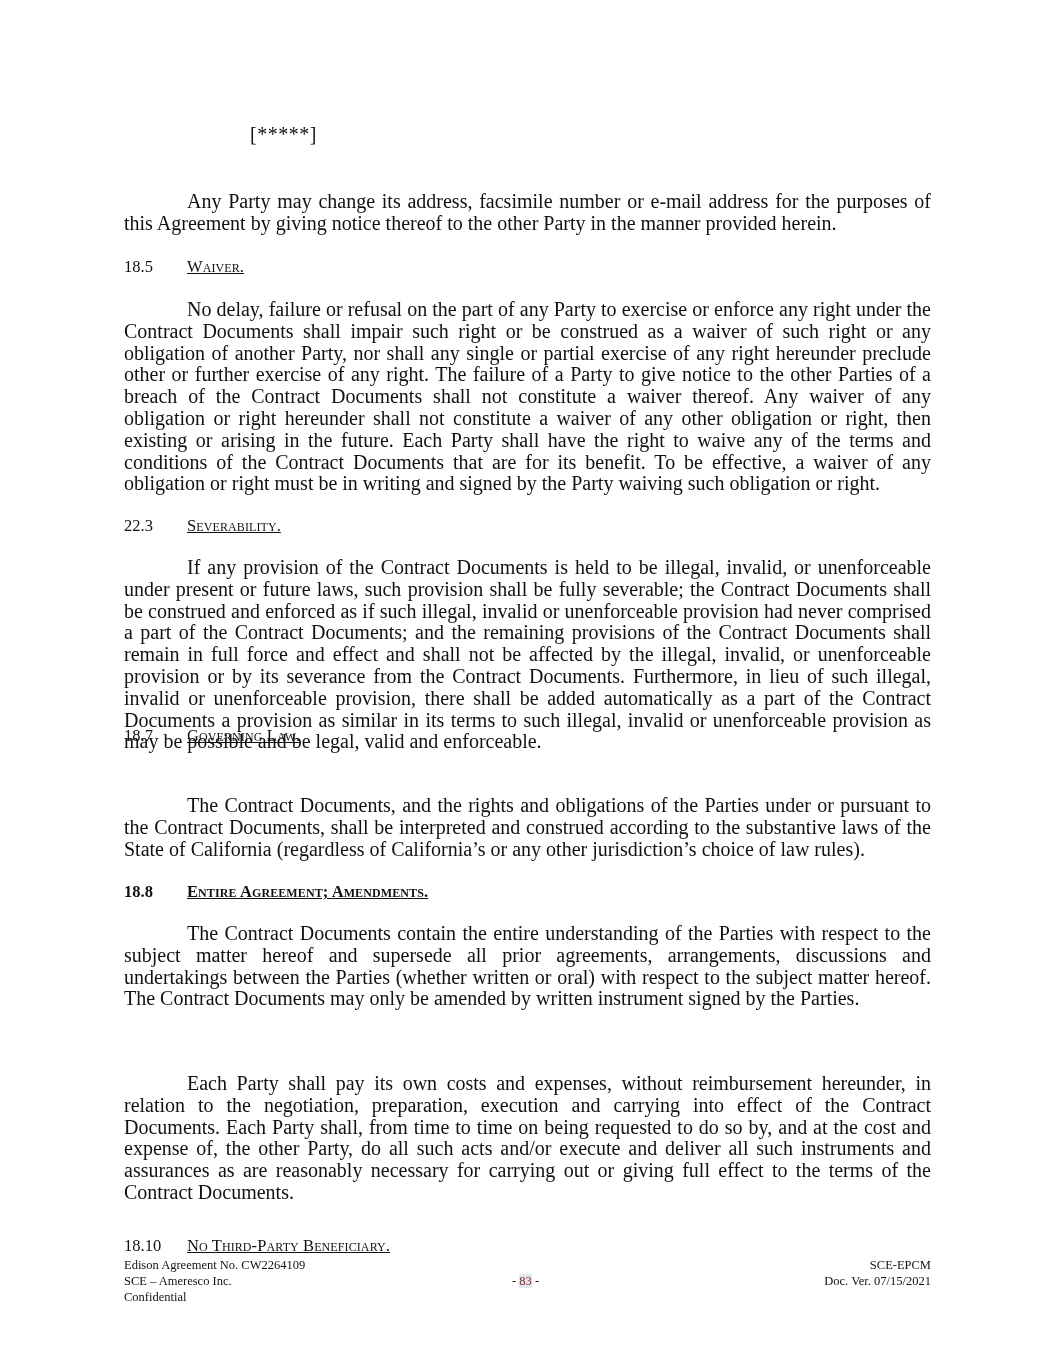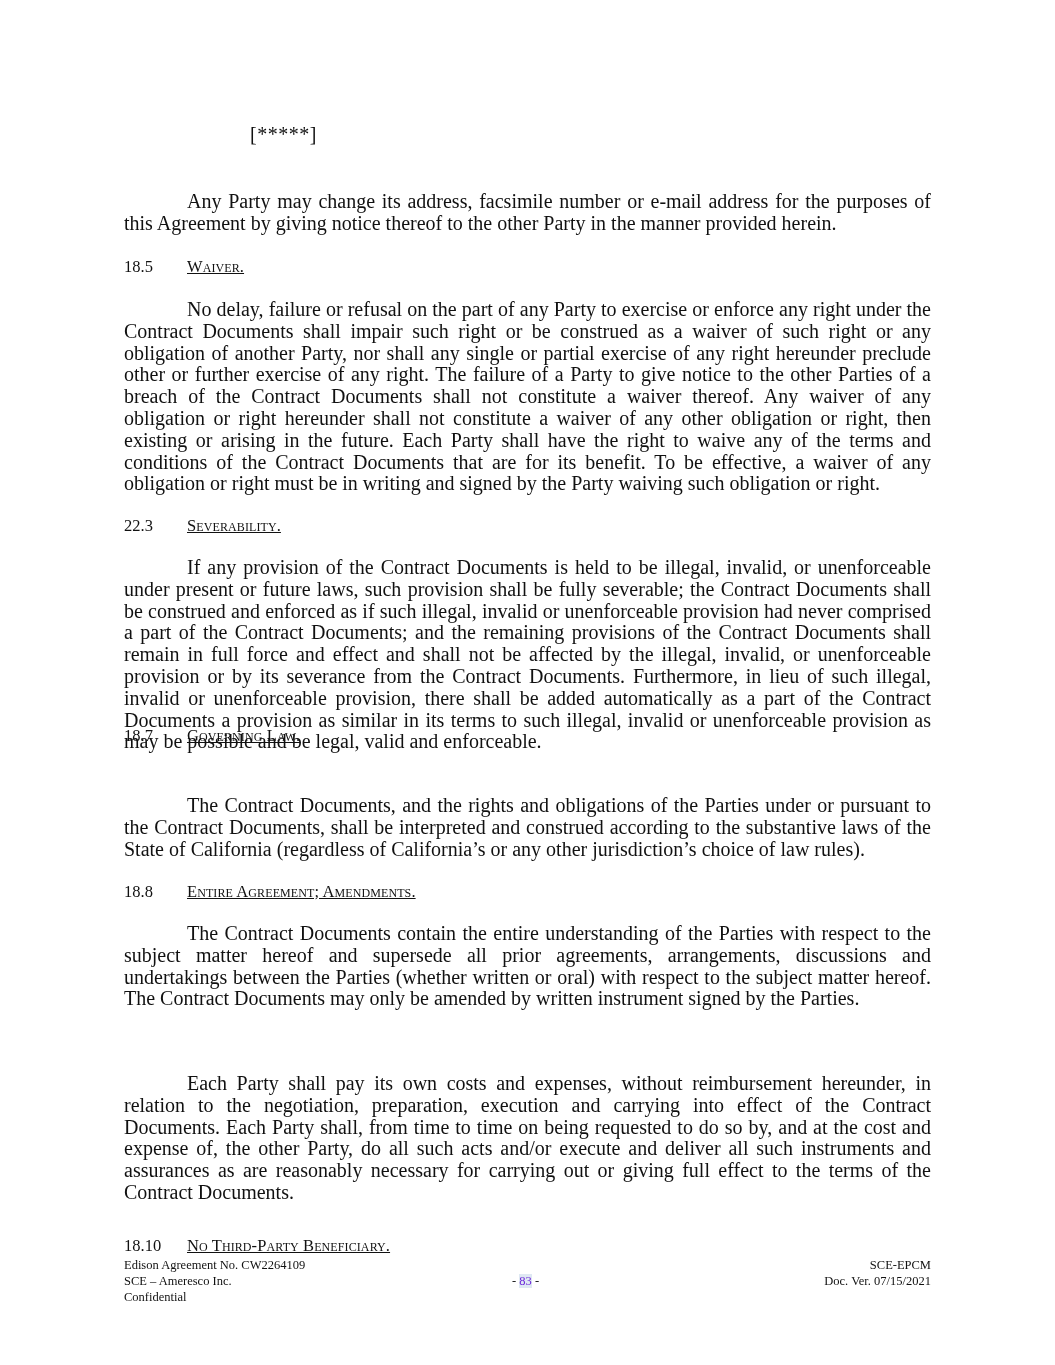--- a/index.html
+++ b/index.html
@@ -9,21 +9,21 @@
   .redacted { position: absolute; left: 250px; top: 123px; font-size: 20px; letter-spacing: 0.5px; }
   .para { position: absolute; left: 124px; width: 807px; font-size: 20px; line-height: 21.8px;
           text-align: justify; text-indent: 63px; margin: 0; }
   .heading { position: absolute; left: 124px; font-size: 16.5px; margin: 0; white-space: nowrap; }
   .heading .num { display: inline-block; width: 63px; }
   .heading .title { text-decoration: underline; font-variant: small-caps; letter-spacing: 0.1px; }
   .footer { position: absolute; top: 1257px; left: 124px; width: 807px; font-size: 12.5px; line-height: 16px; }
   .footer .left { position: absolute; left: 0; top: 0; }
   .footer .center { position: absolute; left: 388px; top: 16px; }
   .footer .right { position: absolute; right: 0; top: 0; text-align: right; }
-  .pagenum { background: #dfe8f3; color: #6d28d9; }
+  .pagenum { background: #dfe8f3; color: #7f1d1d; }
 </style>
 </head>
 <body>
 
 <div class="page">
 
   <div class="redacted">[*****]</div>
 
   <p class="para" style="top:191px;">Any Party may change its address, facsimile number or e-mail address for the purposes of this Agreement by giving notice thereof to the other Party in the manner provided herein.</p>
 
@@ -35,21 +35,21 @@
   <div class="heading" style="top:516px;">
     <span class="num">22.3</span><span class="title">Severability.</span>
   </div>
   <p class="para" style="top:557px;">If any provision of the Contract Documents is held to be illegal, invalid, or unenforceable under present or future laws, such provision shall be fully severable; the Contract Documents shall be construed and enforced as if such illegal, invalid or unenforceable provision had never comprised a part of the Contract Documents; and the remaining provisions of the Contract Documents shall remain in full force and effect and shall not be affected by the illegal, invalid, or unenforceable provision or by its severance from the Contract Documents.  Furthermore, in lieu of such illegal, invalid or unenforceable provision, there shall be added automatically as a part of the Contract Documents a provision as similar in its terms to such illegal, invalid or unenforceable provision as may be possible and be legal, valid and enforceable.</p>
 
   <div class="heading" style="top:726px;">
     <span class="num">18.7</span><span class="title">Governing Law.</span>
   </div>
   <p class="para" style="top:795px;">The Contract Documents, and the rights and obligations of the Parties under or pursuant to the Contract Documents, shall be interpreted and construed according to the substantive laws of the State of California (regardless of California’s or any other jurisdiction’s choice of law rules).</p>
 
-  <div class="heading" style="top:882px;">
+  <div class="heading" style="top:882px;font-weight:bold;">
     <span class="num">18.8</span><span class="title">Entire Agreement; Amendments.</span>
   </div>
   <p class="para" style="top:923px;">The Contract Documents contain the entire understanding of the Parties with respect to the subject matter hereof and supersede all prior agreements, arrangements, discussions and undertakings between the Parties (whether written or oral) with respect to the subject matter hereof.  The Contract Documents may only be amended by written instrument signed by the Parties.</p>
 
   <p class="para" style="top:1073px;">Each Party shall pay its own costs and expenses, without reimbursement hereunder, in relation to the negotiation, preparation, execution and carrying into effect of the Contract Documents.  Each Party shall, from time to time on being requested to do so by, and at the cost and expense of, the other Party, do all such acts and/or execute and deliver all such instruments and assurances as are reasonably necessary for carrying out or giving full effect to the terms of the Contract Documents.</p>
 
   <div class="heading" style="top:1236px;">
     <span class="num">18.10</span><span class="title">No Third-Party Beneficiary.</span>
   </div>
 

